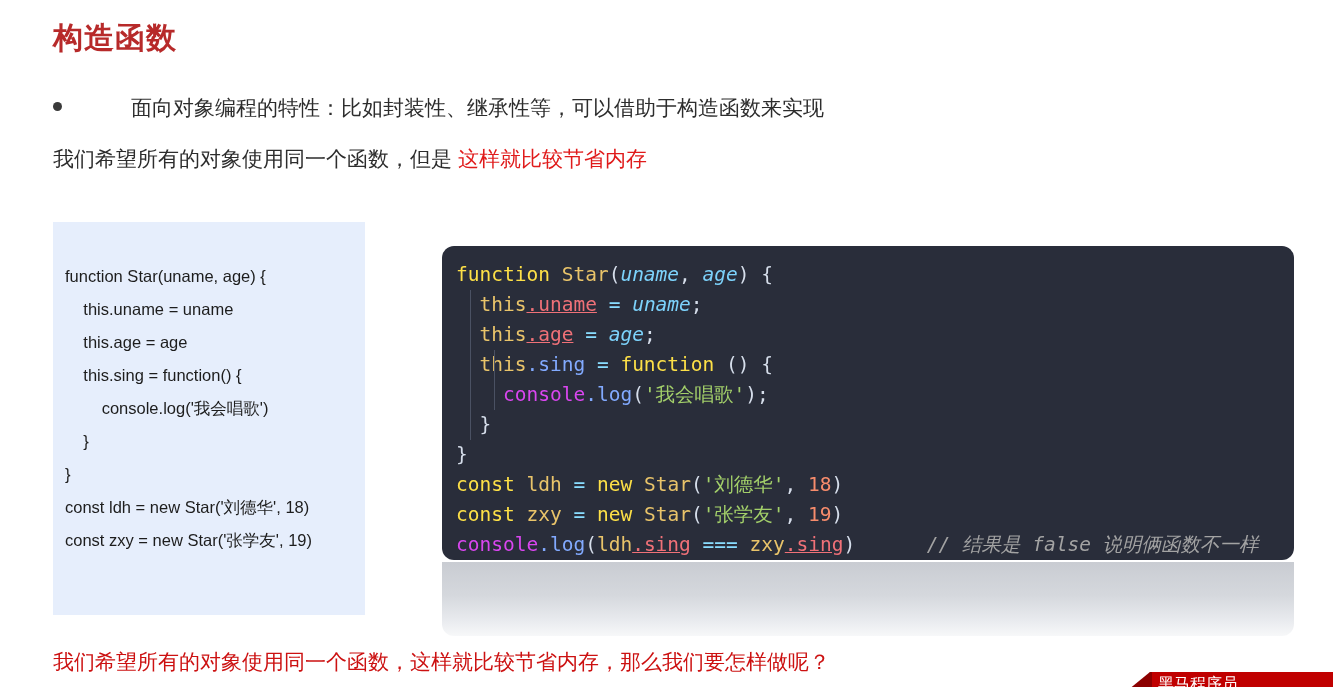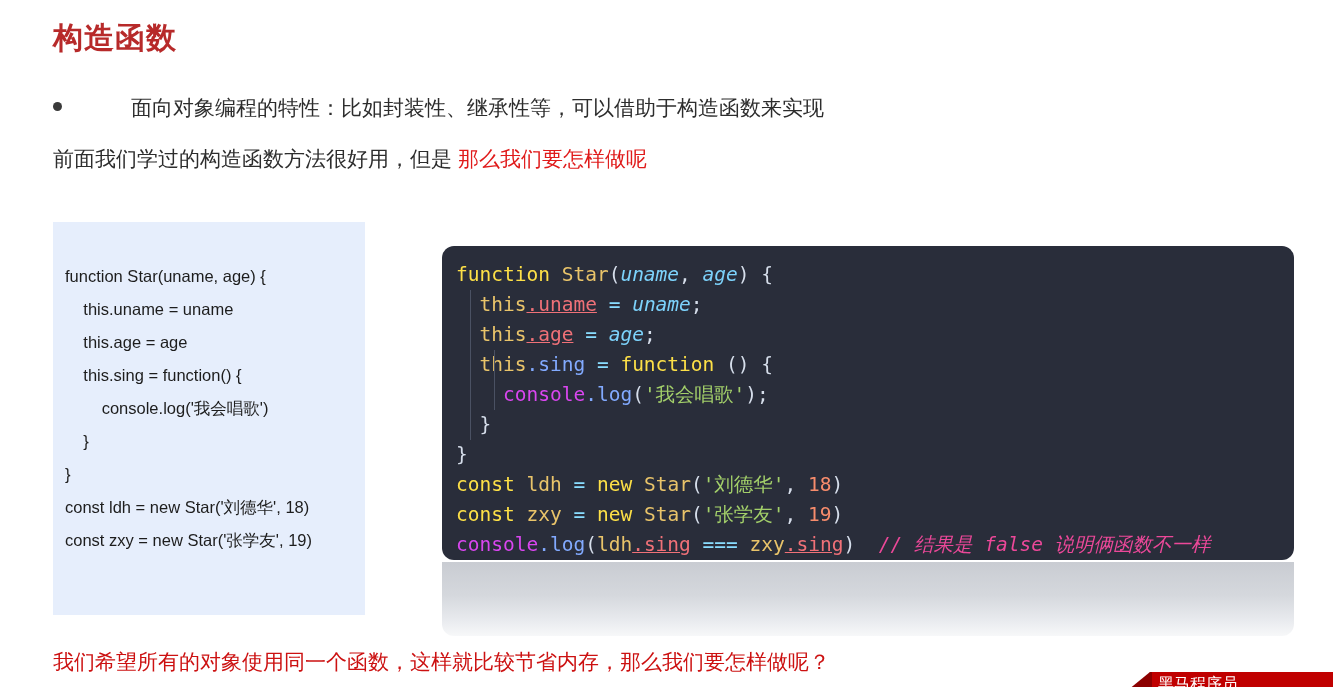--- a/index.html
+++ b/index.html
@@ -145,21 +145,21 @@
   .t-this    { color: #e9c46a; }
   .t-prop    { color: #f07178; text-decoration: underline; }
   .t-prop2   { color: #82aaff; }
   .t-op      { color: #89ddff; }
   .t-punc    { color: #d6deeb; }
   .t-str     { color: #a3d06a; }
   .t-num     { color: #f78c6c; }
   .t-obj     { color: #d946ef; }
   .t-meth    { color: #82aaff; }
   .t-var     { color: #e9c46a; }
-  .t-comment { color: #ec4899; font-style: italic; }
+  .t-comment { color: #a3a3a3; font-style: italic; margin-left: 48px; }
 
   
   #bottom-question {
     position: absolute;
     left: 53px;
     top: 647px;
     font-size: 21px;
     color: #cc1111;
     line-height: 30px;
     white-space: nowrap;
@@ -206,21 +206,21 @@
 <body>
 
 <div id="slide-title">构造函数</div>
 
 <div id="bullet-line">
   <span id="bullet-marker"></span>
   <span id="bullet-text">面向对象编程的特性：比如封装性、继承性等，可以借助于构造函数来实现</span>
 </div>
 
 <div id="sub-line">
-  <span>前面我们学过的构造函数方法很好用，但是</span><span class="emph">那么我们要怎样做呢</span>
+  <span>我们希望所有的对象使用同一个函数，但是</span><span class="emph">这样就比较节省内存</span>
 </div>
 
 <div id="plain-code-panel">
   <ul id="plain-code-list">
     <li>function Star(uname, age) {</li>
     <li>    this.uname = uname</li>
     <li>    this.age = age</li>
     <li>    this.sing = function() {</li>
     <li>        console.log('我会唱歌')</li>
     <li>    }</li>

